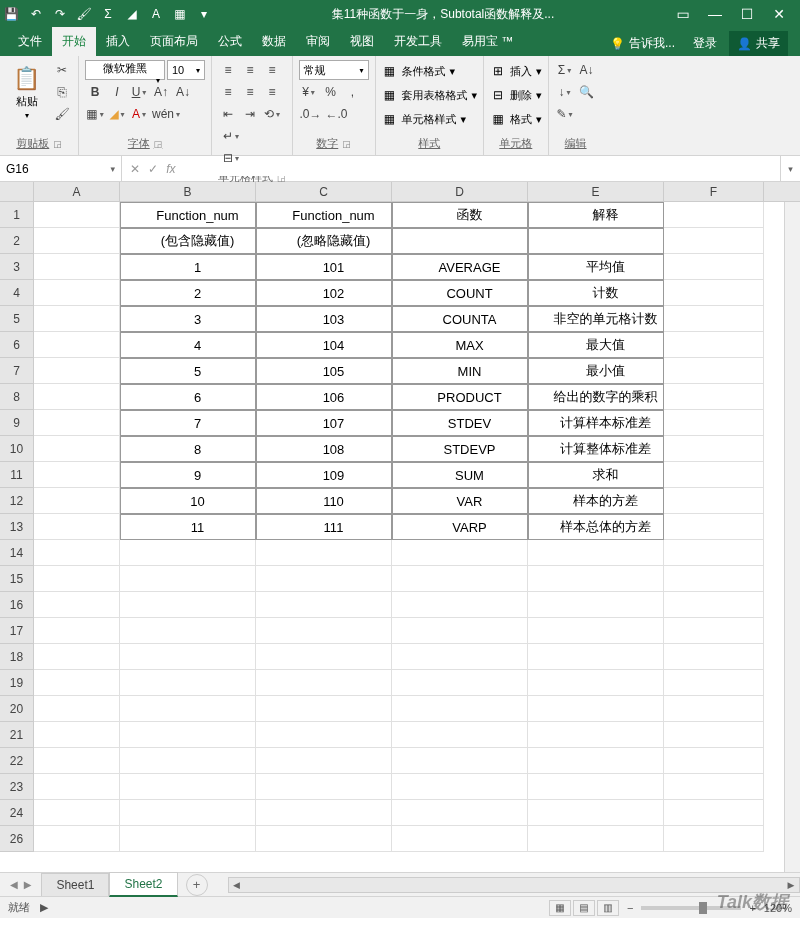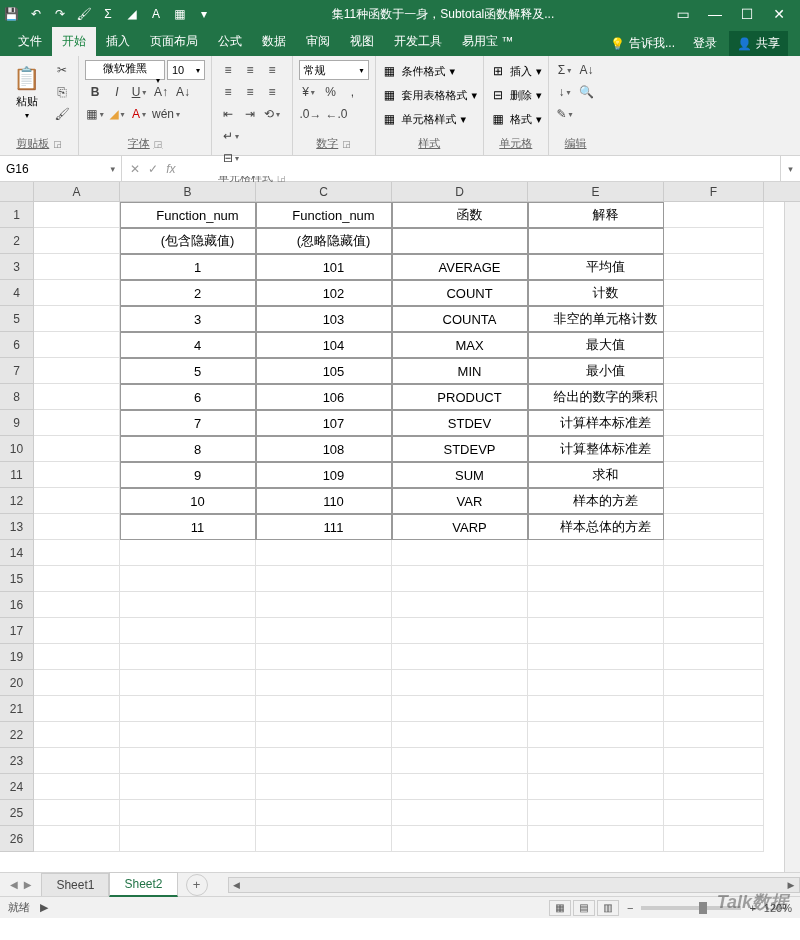--- a/index.html
+++ b/index.html
@@ -455,20 +455,29 @@
       <div class="row">
         <div class="row-h">17</div>
         <div class="cell col-w-A"></div>
         <div class="cell col-w-B"></div>
         <div class="cell col-w-C"></div>
         <div class="cell col-w-D"></div>
         <div class="cell col-w-E"></div>
         <div class="cell col-w-F"></div>
       </div>
       <div class="row">
+        <div class="row-h">18</div>
+        <div class="cell col-w-A"></div>
+        <div class="cell col-w-B"></div>
+        <div class="cell col-w-C"></div>
+        <div class="cell col-w-D"></div>
+        <div class="cell col-w-E"></div>
+        <div class="cell col-w-F"></div>
+      </div>
+      <div class="row">
         <div class="row-h">19</div>
         <div class="cell col-w-A"></div>
         <div class="cell col-w-B"></div>
         <div class="cell col-w-C"></div>
         <div class="cell col-w-D"></div>
         <div class="cell col-w-E"></div>
         <div class="cell col-w-F"></div>
       </div>
       <div class="row">
         <div class="row-h">20</div>
@@ -501,29 +510,20 @@
         <div class="row-h">23</div>
         <div class="cell col-w-A"></div>
         <div class="cell col-w-B"></div>
         <div class="cell col-w-C"></div>
         <div class="cell col-w-D"></div>
         <div class="cell col-w-E"></div>
         <div class="cell col-w-F"></div>
       </div>
       <div class="row">
         <div class="row-h">24</div>
-        <div class="cell col-w-A"></div>
-        <div class="cell col-w-B"></div>
-        <div class="cell col-w-C"></div>
-        <div class="cell col-w-D"></div>
-        <div class="cell col-w-E"></div>
-        <div class="cell col-w-F"></div>
-      </div>
-      <div class="row">
-        <div class="row-h">25</div>
         <div class="cell col-w-A"></div>
         <div class="cell col-w-B"></div>
         <div class="cell col-w-C"></div>
         <div class="cell col-w-D"></div>
         <div class="cell col-w-E"></div>
         <div class="cell col-w-F"></div>
       </div>
       <div class="row">
         <div class="row-h">26</div>
         <div class="cell col-w-A"></div>

